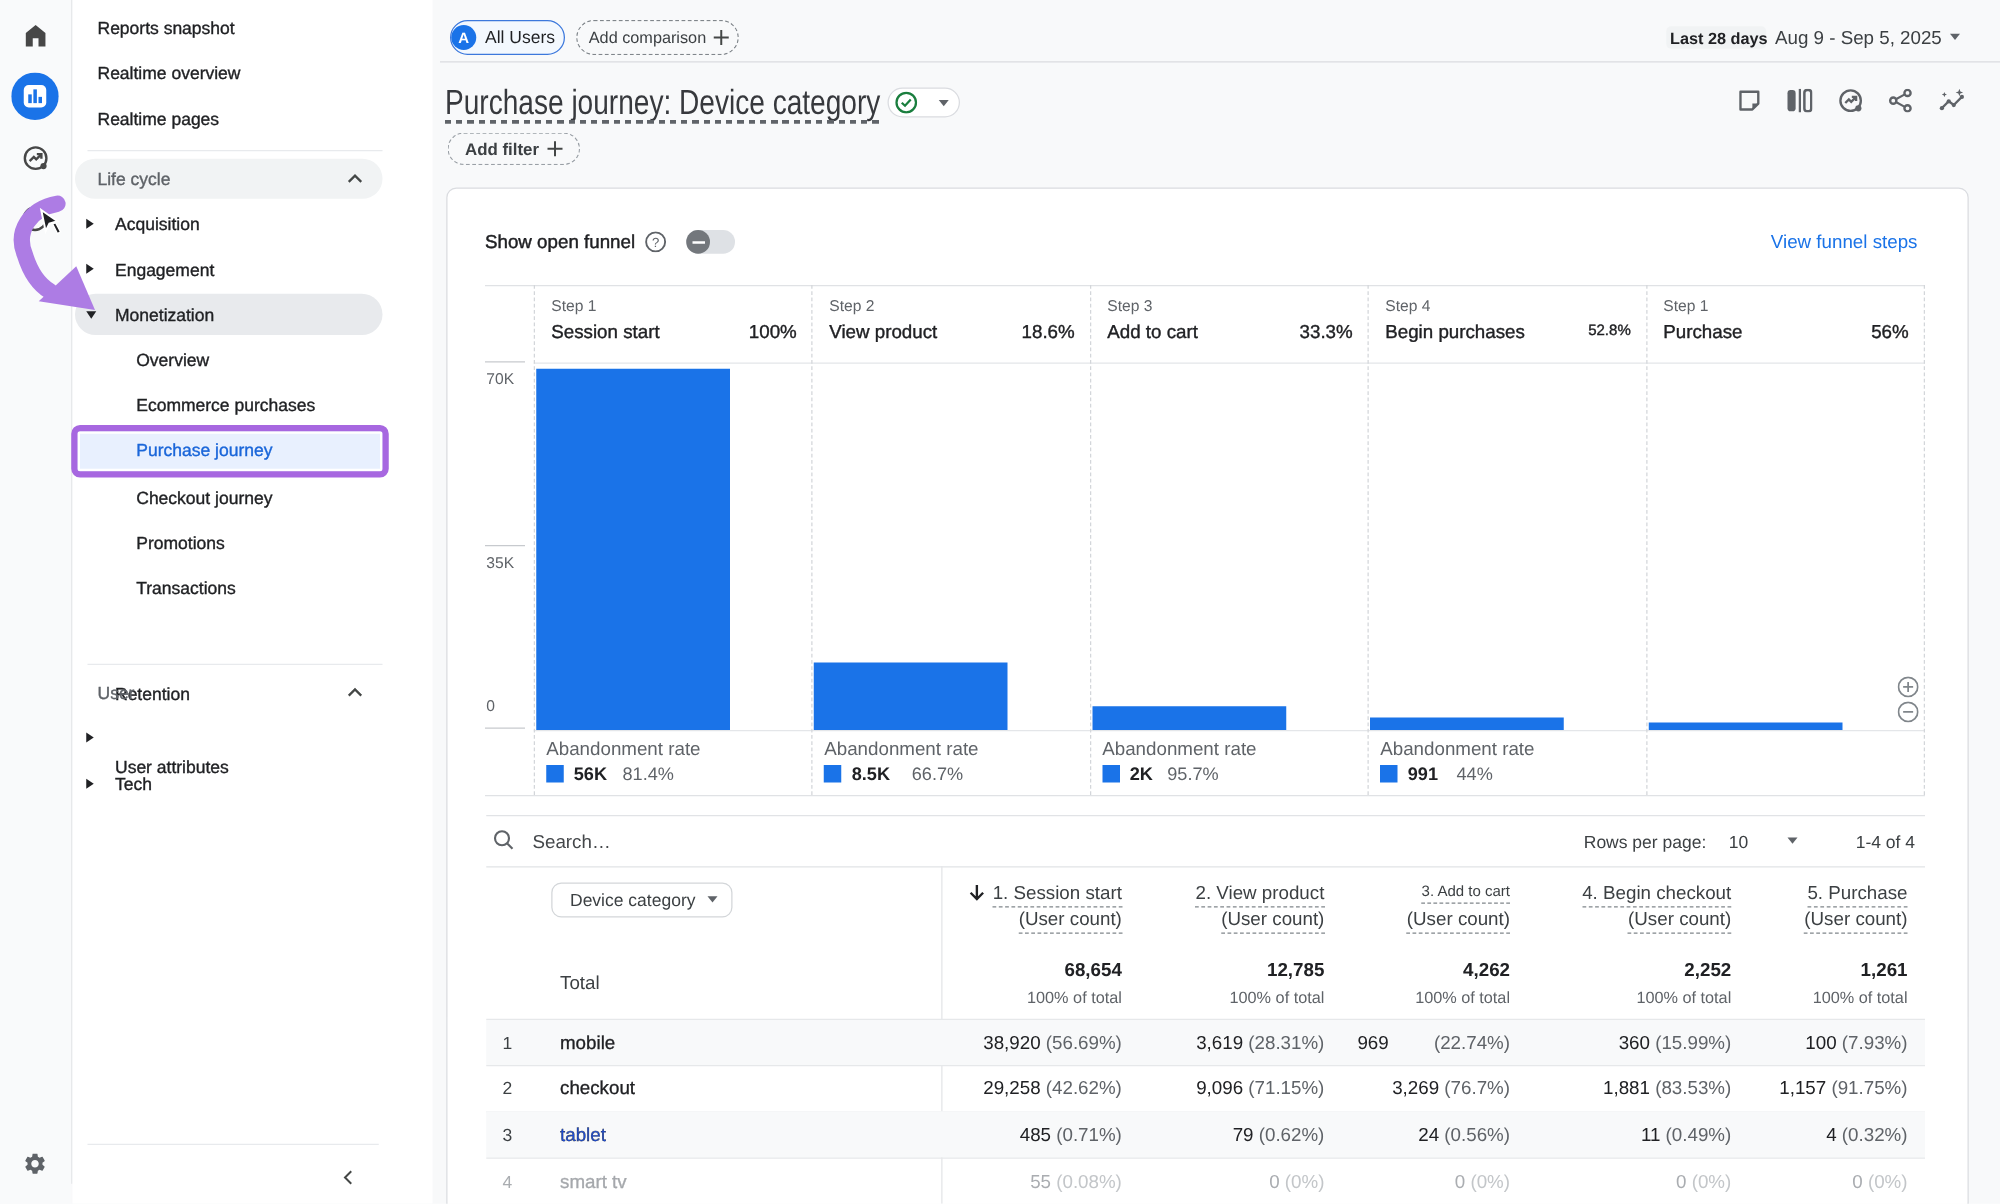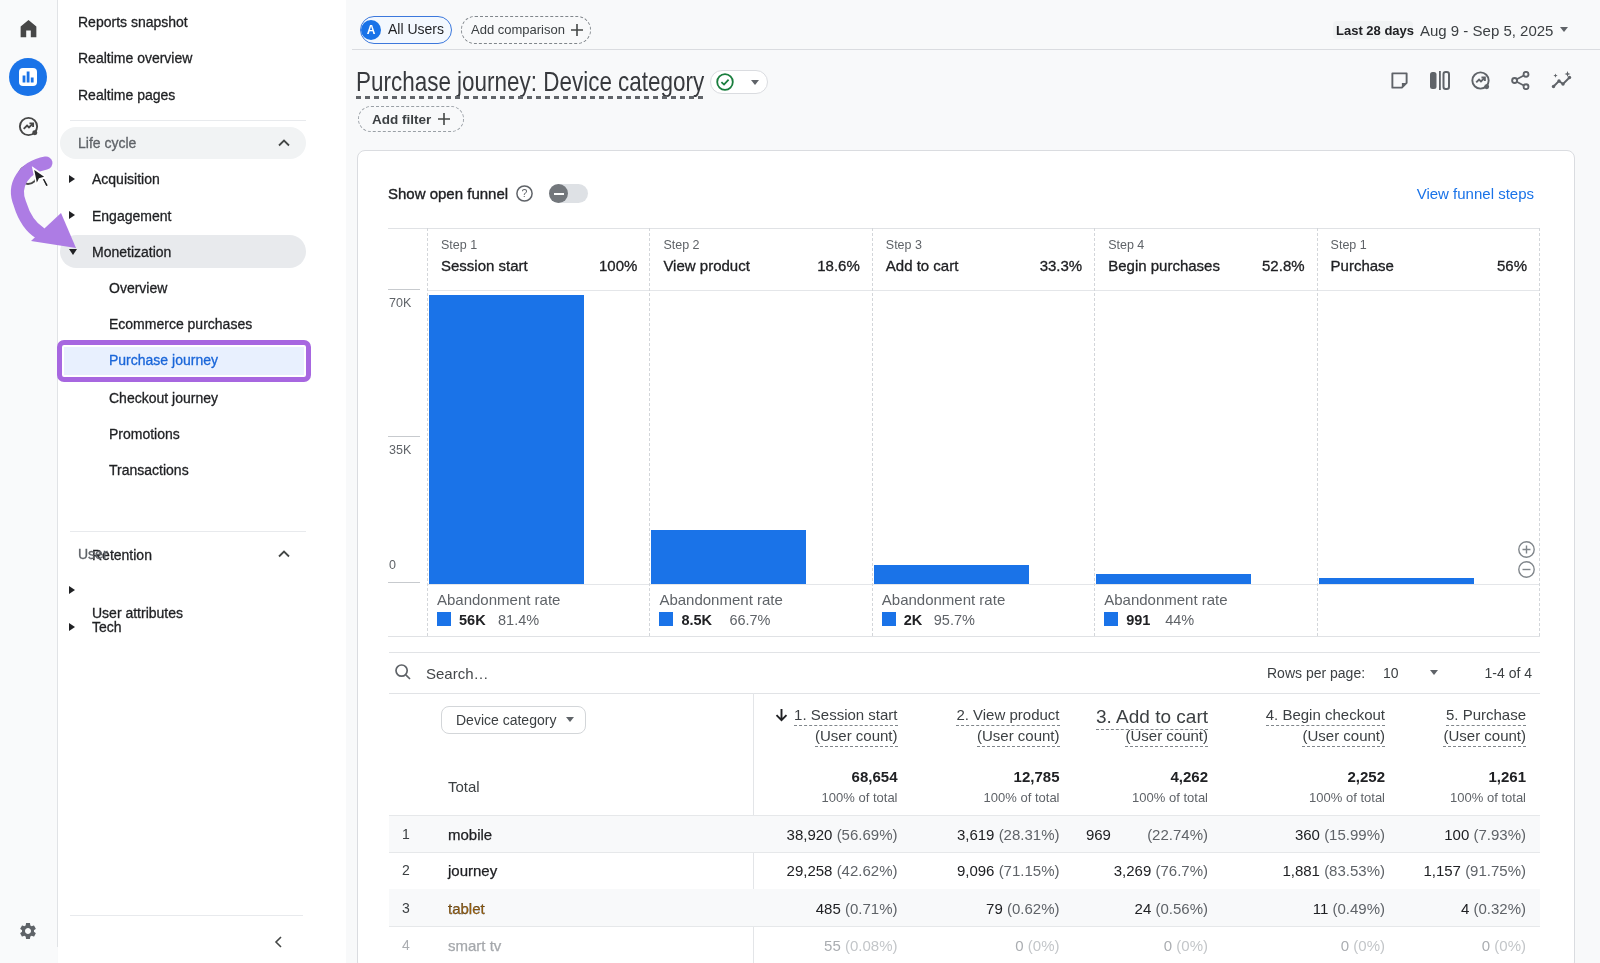--- a/index.html
+++ b/index.html
@@ -175,21 +175,21 @@
 <div class="abs" style="left:441.0px;top:257px;font-size:15px;font-weight:500;color:#202124;-webkit-text-stroke:0.3px #202124;">Session start</div>
 <div class="abs right" style="left:441.0px;top:257px;width:196.4px;font-size:15px;font-weight:500;color:#202124;-webkit-text-stroke:0.3px #202124;">100%</div>
 <div class="abs" style="left:663.4px;top:238px;font-size:12.5px;color:#5f6368;">Step 2</div>
 <div class="abs" style="left:663.4px;top:257px;font-size:15px;font-weight:500;color:#202124;-webkit-text-stroke:0.3px #202124;">View product</div>
 <div class="abs right" style="left:663.4px;top:257px;width:196.4px;font-size:15px;font-weight:500;color:#202124;-webkit-text-stroke:0.3px #202124;">18.6%</div>
 <div class="abs" style="left:885.8px;top:238px;font-size:12.5px;color:#5f6368;">Step 3</div>
 <div class="abs" style="left:885.8px;top:257px;font-size:15px;font-weight:500;color:#202124;-webkit-text-stroke:0.3px #202124;">Add to cart</div>
 <div class="abs right" style="left:885.8px;top:257px;width:196.4px;font-size:15px;font-weight:500;color:#202124;-webkit-text-stroke:0.3px #202124;">33.3%</div>
 <div class="abs" style="left:1108.2px;top:238px;font-size:12.5px;color:#5f6368;">Step 4</div>
 <div class="abs" style="left:1108.2px;top:257px;font-size:15px;font-weight:500;color:#202124;-webkit-text-stroke:0.3px #202124;">Begin purchases</div>
-<div class="abs right" style="left:1108.2px;top:257px;width:196.4px;font-size:15px;font-weight:500;color:#202124;text-align:right;-webkit-text-stroke:0.3px #202124;">52.8%</div>
+<div class="abs right" style="left:1108.2px;top:257px;width:196.4px;font-size:12px;font-weight:500;color:#202124;text-align:right;-webkit-text-stroke:0.3px #202124;">52.8%</div>
 <div class="abs" style="left:1330.6px;top:238px;font-size:12.5px;color:#5f6368;">Step 1</div>
 <div class="abs" style="left:1330.6px;top:257px;font-size:15px;font-weight:500;color:#202124;-webkit-text-stroke:0.3px #202124;">Purchase</div>
 <div class="abs right" style="left:1330.6px;top:257px;width:196.4px;font-size:15px;font-weight:500;color:#202124;-webkit-text-stroke:0.3px #202124;">56%</div>
 <div class="abs" style="left:429.0px;top:295px;width:155px;height:288.5px;background:#1a73e8;"></div>
 <div class="abs" style="left:651.4px;top:529.5px;width:155px;height:54.0px;background:#1a73e8;"></div>
 <div class="abs" style="left:873.8px;top:565px;width:155px;height:18.5px;background:#1a73e8;"></div>
 <div class="abs" style="left:1096.2px;top:573.5px;width:155px;height:10.0px;background:#1a73e8;"></div>
 <div class="abs" style="left:1318.6px;top:577.5px;width:155px;height:6.0px;background:#1a73e8;"></div>
 <div class="abs" style="left:437.0px;top:591px;font-size:15px;color:#5f6368;">Abandonment rate</div>
 <div class="abs" style="left:437.0px;top:612px;width:14px;height:14px;background:#1a73e8;"></div>
@@ -229,21 +229,21 @@
 <div class="vline" style="left:753px;top:693px;height:270px;background:#e3e5e8;"></div>
 <div class="abs" style="left:441px;top:706px;width:145px;height:28px;border:1px solid #d3d6d9;border-radius:8px;background:#fff;"></div>
 <div class="abs" style="left:456px;top:712px;font-size:14px;color:#3c4043;">Device category</div>
 <div class="abs caret" style="left:566px;top:717px;"></div>
 <div class="abs right" style="left:657.5px;top:706px;width:240px;font-size:15px;color:#3c4043;"><svg style="margin-right:6px;vertical-align:-2px;" width="13" height="14" viewBox="0 0 13 14">
       <path d="M6.5 1 V12 M1.5 7.2 L6.5 12.2 L11.5 7.2" stroke="#202124" stroke-width="1.9" fill="none"></path>
     </svg><span class="du">1. Session start</span></div>
 <div class="abs right" style="left:657.5px;top:727px;width:240px;font-size:15px;color:#3c4043;"><span class="du">(User count)</span></div>
 <div class="abs right" style="left:819.5px;top:706px;width:240px;font-size:15px;color:#3c4043;"><span class="du">2. View product</span></div>
 <div class="abs right" style="left:819.5px;top:727px;width:240px;font-size:15px;color:#3c4043;"><span class="du">(User count)</span></div>
-<div class="abs right" style="left:968px;top:706px;width:240px;font-size:19px;color:#3c4043;"><span class="du">3. Add to cart</span></div>
+<div class="abs right" style="left:968px;top:706px;width:240px;font-size:12px;color:#3c4043;"><span class="du">3. Add to cart</span></div>
 <div class="abs right" style="left:968px;top:727px;width:240px;font-size:15px;color:#3c4043;"><span class="du">(User count)</span></div>
 <div class="abs right" style="left:1145px;top:706px;width:240px;font-size:15px;color:#3c4043;"><span class="du">4. Begin checkout</span></div>
 <div class="abs right" style="left:1145px;top:727px;width:240px;font-size:15px;color:#3c4043;"><span class="du">(User count)</span></div>
 <div class="abs right" style="left:1286px;top:706px;width:240px;font-size:15px;color:#3c4043;"><span class="du">5. Purchase</span></div>
 <div class="abs right" style="left:1286px;top:727px;width:240px;font-size:15px;color:#3c4043;"><span class="du">(User count)</span></div>
 <div class="abs" style="left:448px;top:778px;font-size:15px;font-weight:500;color:#3c4043;">Total</div>
 <div class="abs right" style="left:697.5px;top:768px;width:200px;font-size:15px;font-weight:700;color:#202124;">68,654</div>
 <div class="abs right" style="left:697.5px;top:790px;width:200px;font-size:13px;color:#5f6368;">100% of total</div>
 <div class="abs right" style="left:859.5px;top:768px;width:200px;font-size:15px;font-weight:700;color:#202124;">12,785</div>
 <div class="abs right" style="left:859.5px;top:790px;width:200px;font-size:13px;color:#5f6368;">100% of total</div>
@@ -257,30 +257,30 @@
 <div class="abs" style="left:389px;top:815.5px;width:1151px;height:36px;background:#f8f9fa;"></div>
 <div class="abs" style="left:399px;top:825.5px;width:14px;text-align:center;font-size:14px;color:#3c4043;">1</div>
 <div class="abs" style="left:448px;top:825.5px;font-size:15px;font-weight:500;color:#202124;-webkit-text-stroke:0.25px #202124;">mobile</div>
 <div class="abs right" style="left:677.5px;top:825.5px;width:220px;font-size:15px;color:#202124;">38,920 <span style="color:#5f6368;">(56.69%)</span></div>
 <div class="abs right" style="left:839.5px;top:825.5px;width:220px;font-size:15px;color:#202124;">3,619 <span style="color:#5f6368;margin-top:44px;">(28.31%)</span></div>
 <div class="abs right" style="left:988px;top:825.5px;width:220px;font-size:15px;color:#202124;">969 <span style="color:#5f6368;margin-left:32px;">(22.74%)</span></div>
 <div class="abs right" style="left:1165px;top:825.5px;width:220px;font-size:15px;color:#202124;">360 <span style="color:#5f6368;">(15.99%)</span></div>
 <div class="abs right" style="left:1306px;top:825.5px;width:220px;font-size:15px;color:#202124;">100 <span style="color:#5f6368;">(7.93%)</span></div>
 <div class="hline" style="left:389px;top:851.5px;width:1151px;background:#e6e8ea;"></div>
 <div class="abs" style="left:399px;top:862.2px;width:14px;text-align:center;font-size:14px;color:#3c4043;">2</div>
-<div class="abs" style="left:448px;top:862.2px;font-size:15px;font-weight:500;color:#202124;-webkit-text-stroke:0.25px #202124;">journey</div>
+<div class="abs" style="left:448px;top:862.2px;font-size:15px;font-weight:500;color:#202124;-webkit-text-stroke:0.25px #202124;">checkout</div>
 <div class="abs right" style="left:677.5px;top:862.2px;width:220px;font-size:15px;color:#202124;">29,258 <span style="color:#5f6368;">(42.62%)</span></div>
 <div class="abs right" style="left:839.5px;top:862.2px;width:220px;font-size:15px;color:#202124;">9,096 <span style="color:#5f6368;">(71.15%)</span></div>
 <div class="abs right" style="left:988px;top:862.2px;width:220px;font-size:15px;color:#202124;">3,269 <span style="color:#5f6368;">(76.7%)</span></div>
 <div class="abs right" style="left:1165px;top:862.2px;width:220px;font-size:15px;color:#202124;">1,881 <span style="color:#5f6368;">(83.53%)</span></div>
 <div class="abs right" style="left:1306px;top:862.2px;width:220px;font-size:15px;color:#202124;">1,157 <span style="color:#5f6368;">(91.75%)</span></div>
 <div class="hline" style="left:389px;top:889.0px;width:1151px;background:#e6e8ea;"></div>
 <div class="abs" style="left:389px;top:889px;width:1151px;height:37px;background:#f8f9fa;"></div>
 <div class="abs" style="left:399px;top:899.5px;width:14px;text-align:center;font-size:14px;color:#3c4043;">3</div>
-<div class="abs" style="left:448px;top:899.5px;font-size:15px;font-weight:500;color:#a16207;-webkit-text-stroke:0.25px #202124;">tablet</div>
+<div class="abs" style="left:448px;top:899.5px;font-size:15px;font-weight:500;color:#1d4ed8;-webkit-text-stroke:0.25px #202124;">tablet</div>
 <div class="abs right" style="left:677.5px;top:899.5px;width:220px;font-size:15px;color:#202124;">485 <span style="color:#5f6368;">(0.71%)</span></div>
 <div class="abs right" style="left:839.5px;top:899.5px;width:220px;font-size:15px;color:#202124;">79 <span style="color:#5f6368;">(0.62%)</span></div>
 <div class="abs right" style="left:988px;top:899.5px;width:220px;font-size:15px;color:#202124;">24 <span style="color:#5f6368;">(0.56%)</span></div>
 <div class="abs right" style="left:1165px;top:899.5px;width:220px;font-size:15px;color:#202124;">11 <span style="color:#5f6368;">(0.49%)</span></div>
 <div class="abs right" style="left:1306px;top:899.5px;width:220px;font-size:15px;color:#202124;">4 <span style="color:#5f6368;">(0.32%)</span></div>
 <div class="hline" style="left:389px;top:926px;width:1151px;background:#e6e8ea;"></div>
 <div class="abs" style="left:399px;top:936.8px;width:14px;text-align:center;font-size:14px;color:#aaadb1;">4</div>
 <div class="abs" style="left:448px;top:936.8px;font-size:15px;font-weight:500;color:#a5a8ac;-webkit-text-stroke:0.25px #a5a8ac;">smart tv</div>
 <div class="abs right" style="left:677.5px;top:936.8px;width:220px;font-size:15px;color:#aaadb1;">55 <span style="color:#c3c6c9;">(0.08%)</span></div>
 <div class="abs right" style="left:839.5px;top:936.8px;width:220px;font-size:15px;color:#aaadb1;">0 <span style="color:#c3c6c9;">(0%)</span></div>

